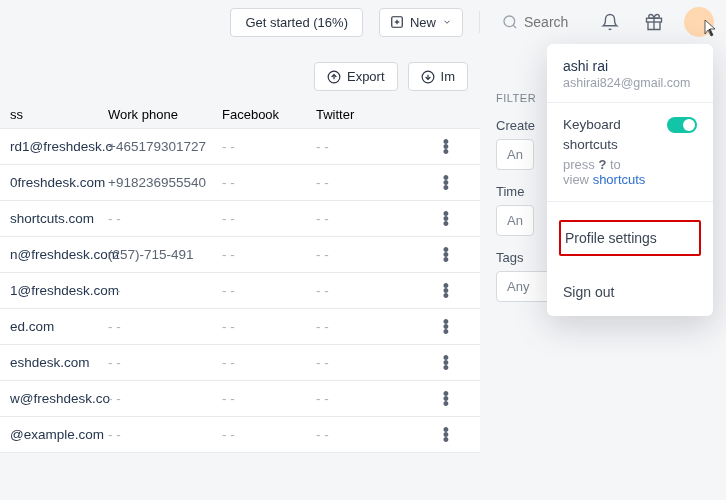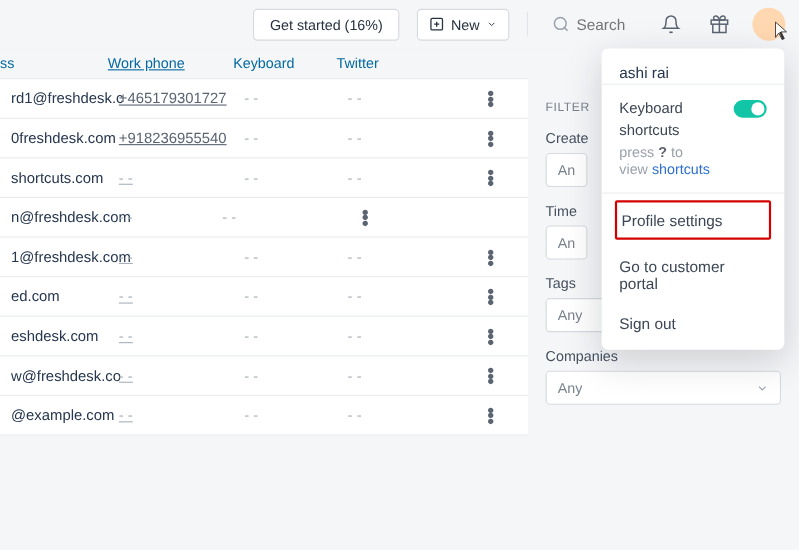--- a/index.html
+++ b/index.html
@@ -14,23 +14,23 @@
     .avatar-btn { width: 30px; height: 30px; border-radius: 50%; background: #ffd7b0; display: flex; align-items: center; justify-content: center; cursor: pointer; position: relative; }
     .avatar-cursor { position: absolute; bottom: -4px; right: -4px; font-size: 12px; color: #333; }
     
     .toolbar { display: flex; align-items: center; justify-content: flex-end; padding: 18px 12px 10px; gap: 10px; }
     .tool-btn { background: #fff; border: 1px solid #d6d9de; border-radius: 4px; padding: 6px 12px; font-size: 13px; color: #27313f; cursor: pointer; display: inline-flex; align-items: center; gap: 6px; }
     
     .main { display: flex; height: calc(100% - 44px); }
     .table-area { flex: 1; background: transparent; overflow: hidden; }
     .filters-panel { width: 246px; padding: 0 16px 16px; }
     
-    .table-header { display: flex; padding: 6px 0; color: #0369a1; font-size: 13px; }
+    .table-header { display: flex; padding: 6px 10px; color: #000000; font-size: 13px; }
     .col-ss { width: 98px; }
-    .col-phone { width: 114px; text-decoration: underline; }
+    .col-phone { width: 114px; }
     .col-fb { width: 94px; }
     .col-tw { width: 110px; }
     .col-actions { width: 40px; text-align: center; }
     
     .table-body { background: #fff; border-top: 1px solid #e8eaed; }
     .row { display: flex; align-items: center; padding: 10px 10px; border-bottom: 1px solid #e8eaed; font-size: 13.5px; color: #5b6472; }
     .row .col-ss { color: #25364e; }
     .row .dash { color: #a9b0ba; }
     .kebab { color: #5b6472; font-size: 18px; line-height: 0.4; display: flex; flex-direction: column; align-items: center; gap: 0px; cursor: pointer; width: 40px; }
     .kebab span { display: block; height: 5px; }
@@ -46,21 +46,21 @@
     .pm-email { font-size: 12.5px; color: #9aa1ac; padding: 2px 16px 10px; }
     .pm-divider { height: 1px; background: #ebedf0; margin: 2px 0; }
     .pm-kb { padding: 10px 16px 12px; display: flex; align-items: flex-start; justify-content: space-between; gap: 20px; }
     .pm-kb-text { font-size: 13.5px; color: #3c4654; line-height: 1.5; }
     .pm-kb-sub { font-size: 13px; color: #9aa1ac; margin-top: 1px; }
     .pm-kb-sub b { color: #5a6270; font-weight: 600; }
     .pm-kb-sub a { color: #2e6fcf; text-decoration: none; }
     .toggle { width: 30px; height: 16px; border-radius: 8px; background: #12c5a7; position: relative; flex-shrink: 0; margin-top: 2px; cursor: pointer; }
     .toggle::after { content: ''; width: 12px; height: 12px; border-radius: 50%; background: #fff; position: absolute; top: 2px; right: 2px; }
     .pm-item { padding: 10px 16px; font-size: 14px; color: #3c4654; cursor: pointer; }
-    .highlight { border: 2.5px solid #d40000; border-radius: 2px; margin: 6px 12px; padding: 8px 21px 8px 4px; font-size: 14px; color: #3c4654; cursor: pointer; }
+    .highlight { border: 2.5px solid #d40000; border-radius: 2px; margin: 18px 12px; padding: 8px 21px 8px 4px; font-size: 14px; color: #3c4654; cursor: pointer; }
     
     svg { flex-shrink: 0; }
   </style>
 </head>
 <body>
 
 <div class="header">
   <button class="get-started-btn">Get started (16%)</button>
   <button class="new-btn">
     <svg width="14" height="14" viewBox="0 0 24 24" fill="none" stroke="currentColor" stroke-width="2">
@@ -101,24 +101,42 @@
       <svg width="16" height="20" viewBox="0 0 16 20">
           <path d="M3 2 L3 16 L6 12 L9 18 L11 17 L8 11 L13 11 Z" fill="#fff" stroke="#333" stroke-width="0.8"></path>
           <path d="M6.5 11 L8 11 L11 17 L9 18 Z" fill="#333"></path>
         </svg>
     </span>
   </div>
 </div>
 
 <div class="main">
   <div class="table-area">
+    <div class="toolbar">
+      <button class="tool-btn">
+        <svg width="14" height="14" viewBox="0 0 24 24" fill="none" stroke="currentColor" stroke-width="2">
+            <circle cx="12" cy="12" r="10"></circle>
+            <polyline points="8 12 12 8 16 12"></polyline>
+            <line x1="12" y1="16" x2="12" y2="8"></line>
+          </svg>
+        <span>Export</span>
+      </button>
+      <button class="tool-btn">
+        <svg width="14" height="14" viewBox="0 0 24 24" fill="none" stroke="currentColor" stroke-width="2">
+            <circle cx="12" cy="12" r="10"></circle>
+            <polyline points="16 12 12 16 8 12"></polyline>
+            <line x1="12" y1="8" x2="12" y2="16"></line>
+          </svg>
+        <span>Im</span>
+      </button>
+    </div>
     <div class="table-header">
       <div class="col-ss">ss</div>
       <div class="col-phone">Work phone</div>
-      <div class="col-fb">Keyboard</div>
+      <div class="col-fb">Facebook</div>
       <div class="col-tw">Twitter</div>
       <div class="col-actions"></div>
     </div>
     <div class="table-body" id="tbody">
         <div class="row">
           <div class="col-ss">rd1@freshdesk.c</div>
           <div class="col-phone ">+465179301727</div>
           <div class="col-fb dash">- -</div>
           <div class="col-tw dash">- -</div>
           <div class="kebab">
@@ -144,20 +162,21 @@
           <div class="col-fb dash">- -</div>
           <div class="col-tw dash">- -</div>
           <div class="kebab">
             <span>•</span>
             <span>•</span>
             <span>•</span>
           </div>
         </div>
         <div class="row">
           <div class="col-ss">n@freshdesk.com</div>
+          <div class="col-phone ">(257)-715-491</div>
           <div class="col-fb dash">- -</div>
           <div class="col-tw dash">- -</div>
           <div class="kebab">
             <span>•</span>
             <span>•</span>
             <span>•</span>
           </div>
         </div>
         <div class="row">
           <div class="col-ss">1@freshdesk.com</div>
@@ -234,41 +253,32 @@
     </div>
     <div class="filter-block">
       <div class="filter-title">Tags</div>
       <div class="filter-select">
         <span>Any</span>
         <svg width="12" height="12" viewBox="0 0 24 24" fill="none" stroke="#9aa1ac" stroke-width="2">
             <polyline points="6 9 12 15 18 9"></polyline>
           </svg>
       </div>
     </div>
-    <div class="filter-block">
-      <div class="filter-title">Companies</div>
-      <div class="filter-select">
-        <span>Any</span>
-        <svg width="12" height="12" viewBox="0 0 24 24" fill="none" stroke="#9aa1ac" stroke-width="2">
-            <polyline points="6 9 12 15 18 9"></polyline>
-          </svg>
-      </div>
-    </div>
   </div>
 </div>
 
 <div class="profile-menu">
   <div class="pm-name">ashi rai</div>
+  <div class="pm-email">ashirai824@gmail.com</div>
   <div class="pm-divider"></div>
   <div class="pm-kb">
     <div>
       <div class="pm-kb-text">Keyboard shortcuts</div>
       <div class="pm-kb-sub">
         <span>press </span><b>?</b><span> to view </span><a href="#">shortcuts</a>
       </div>
     </div>
     <div class="toggle"></div>
   </div>
   <div class="pm-divider"></div>
   <div class="highlight">Profile settings</div>
-  <div class="pm-item">Go to customer portal</div>
   <div class="pm-item">Sign out</div>
 </div>
 
 </body></html>

